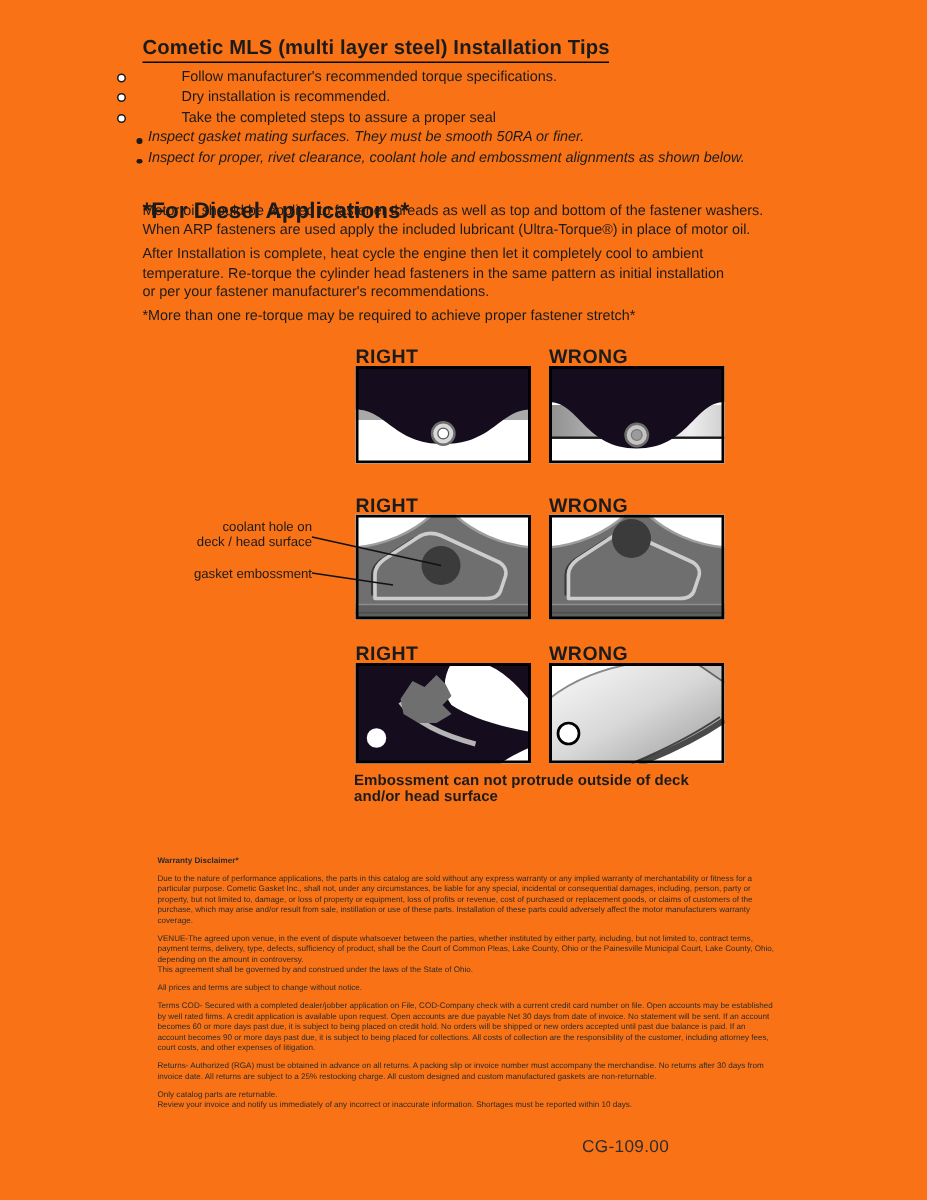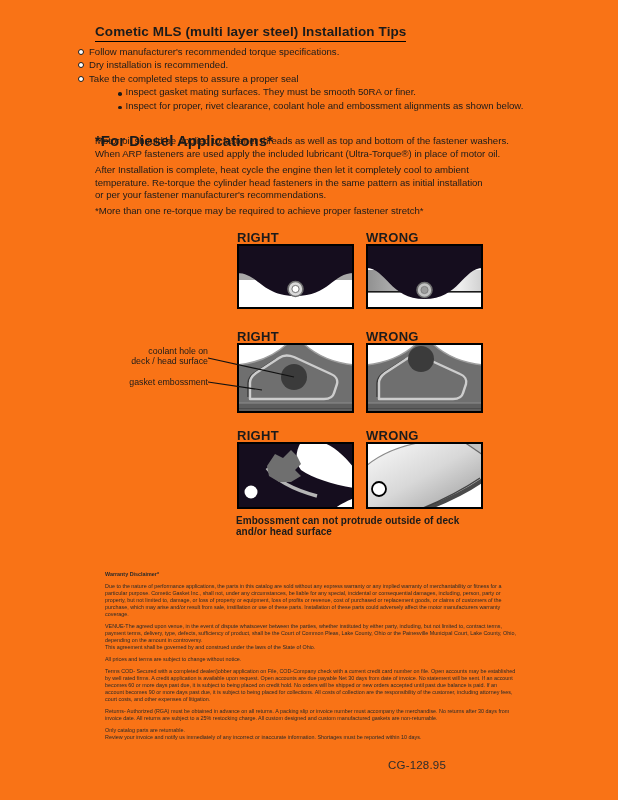--- a/index.html
+++ b/index.html
@@ -8,24 +8,24 @@
     font-family:"Liberation Sans", sans-serif;color:#1b1b1b;overflow:hidden;
     margin:0 auto;
   }
   .abs{position:absolute;}
   .pre{white-space:pre-line;}
   
   .title{left:95px;top:24px;font-size:13.5px;font-weight:bold;
          border-bottom:1.6px solid #000;padding-bottom:2px;letter-spacing:0.1px;}
   
   .bullets{left:78px;top:45px;font-size:9.6px;line-height:13.4px;}
-  .b-row{display:flex;align-items:flex-start;}
+  .b-row{display:flex;align-items:flex-start;gap:32px;}
   .b-dot{width:4px;height:4px;border:1px solid #1b1b1b;border-radius:50%;
          margin:4px 5px 0 0;flex:none;background:#fff;}
-  .sb-row{display:flex;align-items:center;margin-left:40px;}
+  .sb-row{display:flex;align-items:center;margin-left:13px;font-style:italic;}
   .sb-dot{width:3.6px;height:3.6px;border-radius:50%;background:#1b1b1b;
           margin:4.5px 4px 0 0;flex:none;}
   
   .h2{left:95px;top:132px;font-size:15px;font-weight:bold;}
   .para{left:95px;width:505px;font-size:9.6px;line-height:12.6px;}
   .p1{top:135px;}
   .p2{top:164px;}
   .p3{top:205px;font-size:9.6px;}
   
   .dg-label{width:117px;font-size:13px;font-weight:bold;
@@ -204,15 +204,15 @@
     <p class="pre">Due to the nature of performance applications, the parts in this catalog are sold without any express warranty or any implied warranty of merchantability or fitness for a particular purpose.  Cometic Gasket Inc., shall not, under any circumstances, be liable for any special, incidental or consequential damages, including, person, party or property, but not limited to, damage, or loss of property or equipment, loss of profits or revenue, cost of purchased or replacement goods, or claims of customers of the purchase, which may arise and/or result from sale, instillation or use of these parts.  Installation of these parts could adversely affect the motor manufacturers warranty coverage.</p>
     <p class="pre">VENUE-The agreed upon venue, in the event of dispute whatsoever between the parties, whether instituted by either party, including, but not limited to, contract terms, payment terms, delivery, type, defects, sufficiency of product, shall be the Court of Common Pleas, Lake County, Ohio or the Painesville Municipal Court, Lake County, Ohio, depending on the amount in controversy.
 This agreement shall be governed by and construed under the laws of the State of Ohio.</p>
     <p class="pre">All prices and terms are subject to change without notice.</p>
     <p class="pre">Terms COD- Secured with a completed dealer/jobber application on File, COD-Company check with a current credit card number on file.  Open accounts may be established by well rated firms.  A credit application is available upon request.  Open accounts are due payable Net 30 days from date of invoice.  No statement will be sent.  If an account becomes 60 or more days past due, it is subject to being placed on credit hold.  No orders will be shipped or new orders accepted until past due balance is paid.  If an account becomes 90 or more days past due, it is subject to being placed for collections.  All costs of collection are the responsibility of the customer, including attorney fees, court costs, and other expenses of litigation.</p>
     <p class="pre">Returns- Authorized (RGA) must be obtained in advance on all returns.  A packing slip or invoice number must accompany the merchandise.  No returns after 30 days from invoice date.  All returns are subject to a 25% restocking charge.  All custom designed and custom manufactured gaskets are non-returnable.</p>
     <p class="pre">Only catalog parts are returnable.
 Review your invoice and notify us immediately of any incorrect or inaccurate information.  Shortages must be reported within 10 days.</p>
   </div>
 
-  <div class="abs footer-code">CG-128.95</div>
+  <div class="abs footer-code">CG-109.00</div>
 
 </div>
 
 </body></html>

